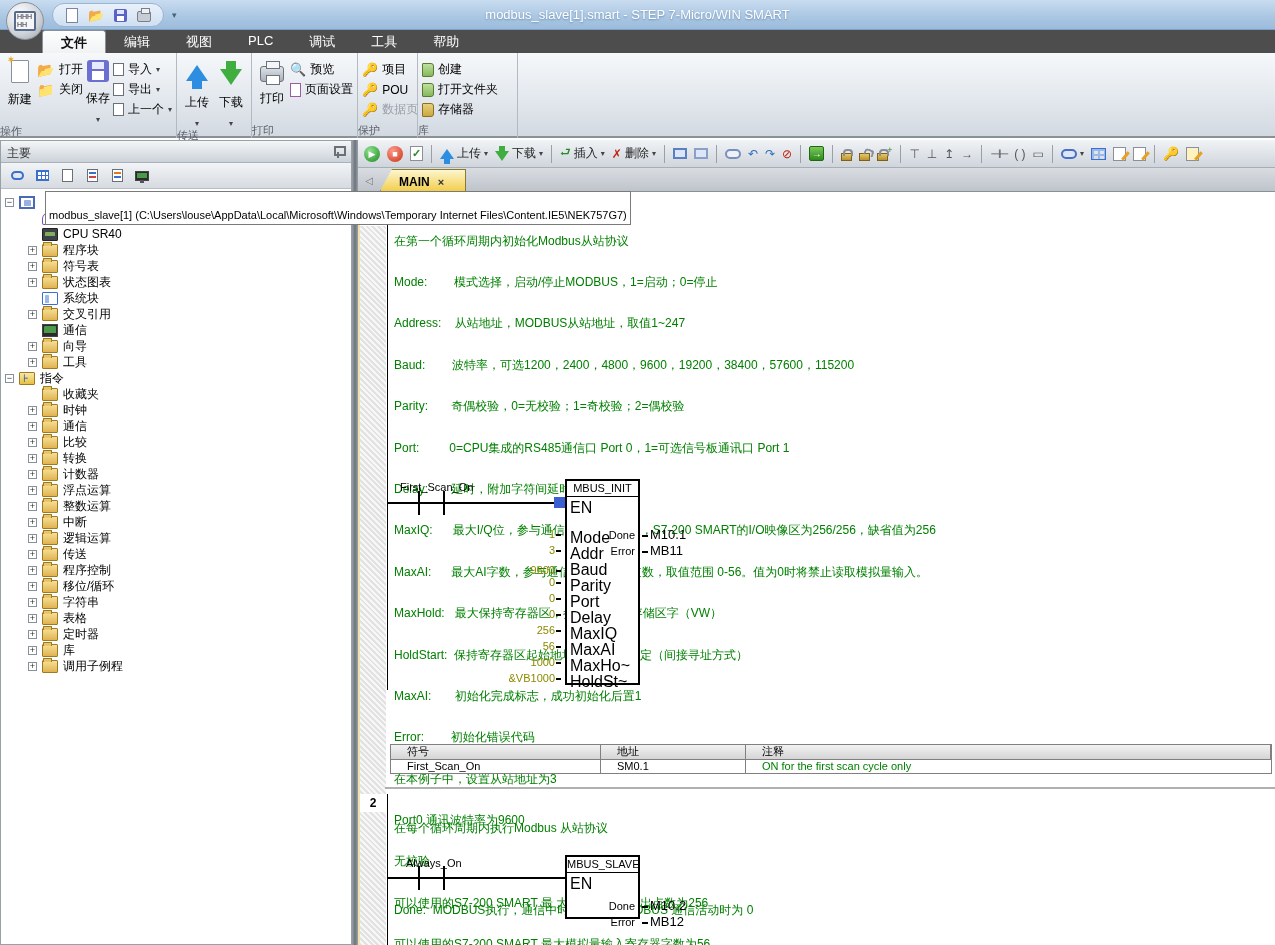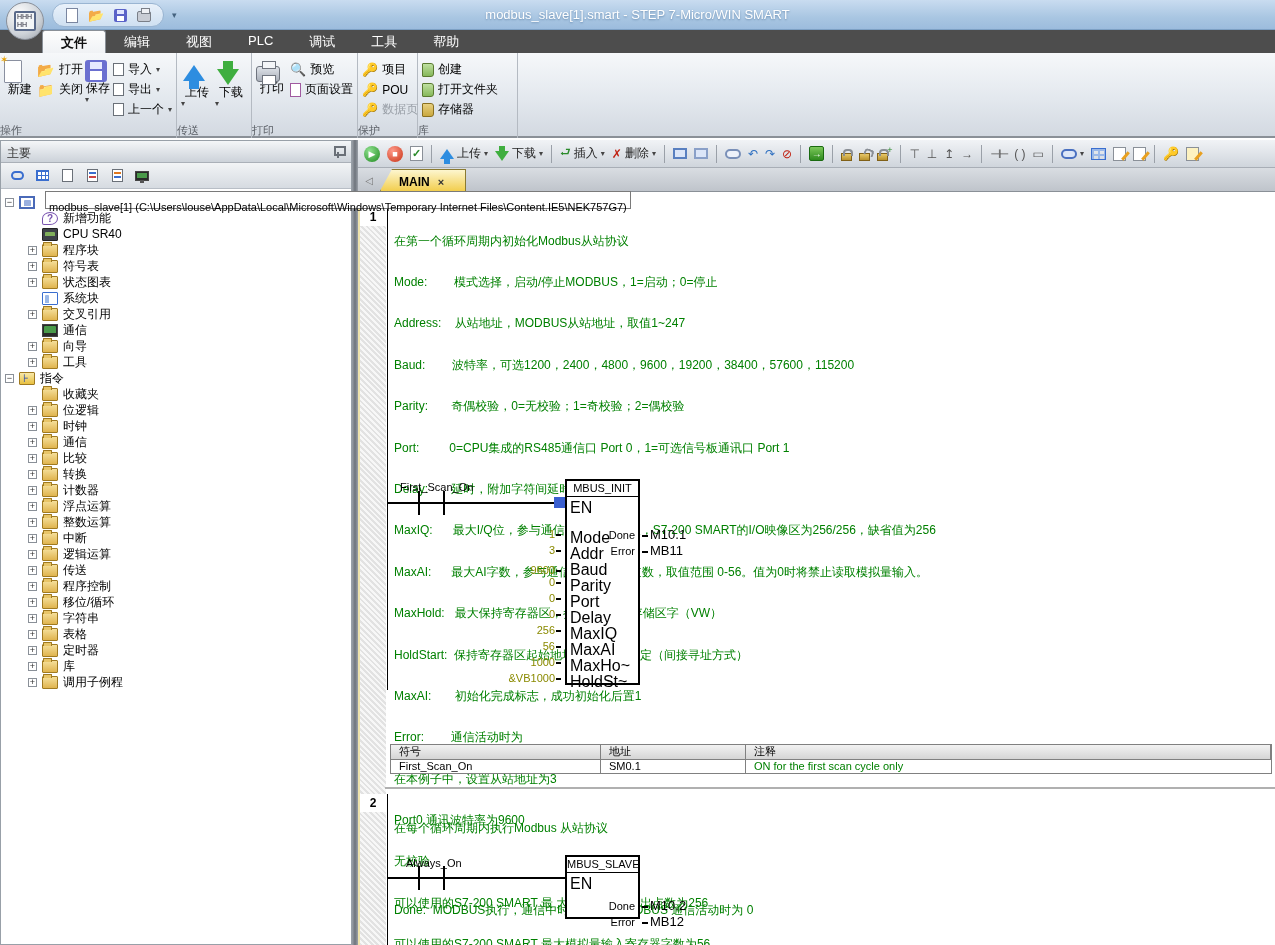--- a/index.html
+++ b/index.html
@@ -32,22 +32,22 @@
   .mtab{color:#fff;font-size:13px;padding:3px 18px 0 18px;height:23px;cursor:default}
   .mtab.active{background:linear-gradient(#fdfdfd,#f0f2f5);color:#111;border-radius:3px 3px 0 0;
     border:1px solid #8a9097;border-bottom:none;font-weight:bold}
 
   
   .ribbon{position:absolute;left:0;top:53px;width:1275px;height:85px;
     background:linear-gradient(#f6f8fa,#e3e8ee 55%,#d3d9e1);border-bottom:2px solid #8a9097}
   .rgroup{position:absolute;top:0;height:85px;border-right:1px solid #b4bac2;display:flex;flex-direction:column}
   .rgroup-body{flex:1;display:flex;align-items:flex-start;padding:4px 4px 0 4px;gap:2px}
   .rgroup-label{height:15px;text-align:left;font-size:11px;color:#5a5f66}
-  .bigbtn{display:flex;flex-direction:column;justify-content:flex-start;
-    width:44px;padding-top:3px;font-size:12px;gap:0}
+  .bigbtn{display:flex;flex-direction:column;align-items:center;justify-content:flex-start;
+    width:44px;padding-top:3px;font-size:12px;gap:10px}
   .bigbtn .cap{line-height:13px;text-align:center}
   .smallcol{display:flex;flex-direction:column;justify-content:flex-start;gap:3px;padding-top:4px}
   .smallbtn{display:flex;align-items:center;gap:4px;font-size:12px;height:17px;white-space:nowrap}
   .smallbtn.disabled{color:#9aa0a8}
   .caret{font-size:8px;color:#444}
   .bicon{width:26px;height:26px;display:flex;align-items:center;justify-content:center}
   .arrow-up{width:0;height:0;border-left:11px solid transparent;border-right:11px solid transparent;border-bottom:16px solid #2d8de0;position:relative}
   .arrow-up::after{content:"";position:absolute;left:-5px;top:16px;width:10px;height:8px;background:#2d8de0}
   .arrow-dn{width:0;height:0;border-left:11px solid transparent;border-right:11px solid transparent;border-top:16px solid #3fae3f;position:relative;margin-top:8px}
   .arrow-dn::before{content:"";position:absolute;left:-5px;top:-24px;width:10px;height:8px;background:#3fae3f}
@@ -177,29 +177,29 @@
   .lad-in{position:absolute;left:90px;width:113px;text-align:right;font-size:11px;color:#8a8a00;white-space:nowrap}
   .lad-in::after{content:"";display:inline-block;width:5px;height:2px;background:#000;vertical-align:middle;margin-left:1px}
   .lad-out{position:absolute;left:284px;font-size:13px;white-space:nowrap}
   .lad-out::before{content:"";display:inline-block;width:6px;height:2px;background:#000;vertical-align:middle;margin-right:2px}
   .netsep{position:absolute;left:27px;right:0;height:2px;background:#b0b0b0}
 
   
   .symtab{position:absolute;left:32px;top:552px;width:882px;font-size:11px;border:1px solid #808080;background:#fff}
   .st-row{display:flex;height:14px;line-height:13px}
   .st-row.head{background:linear-gradient(#f2f2f2,#d5d5d5);font-weight:normal}
-  .st-c{padding:0 8px;border-right:1px solid #808080;overflow:hidden;white-space:nowrap}
+  .st-c{padding:0 16px;border-right:1px solid #808080;overflow:hidden;white-space:nowrap}
   .st-row.head .st-c{border-right:1px solid #808080}
   .st-c.c0{width:210px}.st-c.c1{width:145px}.st-c.c2{flex:1;border-right:none}
   .st-row.body .st-c.c2{color:#008000}
   .st-row.body{border-top:1px solid #808080}
 
   
   .tooltip{position:absolute;left:45px;top:191px;height:17px;background:#fff;border:1px solid #7a7a7a;
-    font-size:11px;line-height:14px;padding:8px 3px;white-space:nowrap;z-index:40;color:#000}
+    font-size:11px;line-height:14px;padding:16px 3px;white-space:nowrap;z-index:40;color:#000}
 </style>
 </head>
 <body>
 
 <div class="titlebar">
   <div class="appbtn">
       <div class="appbtn-inner">HHH<br>HH</div>
     </div>
   <div class="qat">
     <span class="qbtn">
@@ -440,25 +440,20 @@
           <span class="tlabel">指令</span>
         </div>
       <div class="tree-row lvl1">
           <span class="exp" data-exp=""></span>
           <span class="ticon" data-icon="folder"></span>
           <span class="tlabel">收藏夹</span>
         </div>
       <div class="tree-row lvl1">
           <span class="exp" data-exp="+"></span>
           <span class="ticon" data-icon="folder"></span>
-          <span class="tlabel">位逻辑</span>
-        </div>
-      <div class="tree-row lvl1">
-          <span class="exp" data-exp="+"></span>
-          <span class="ticon" data-icon="folder"></span>
           <span class="tlabel">时钟</span>
         </div>
       <div class="tree-row lvl1">
           <span class="exp" data-exp="+"></span>
           <span class="ticon" data-icon="folder"></span>
           <span class="tlabel">通信</span>
         </div>
       <div class="tree-row lvl1">
           <span class="exp" data-exp="+"></span>
           <span class="ticon" data-icon="folder"></span>
@@ -672,21 +667,21 @@
         <div>Address:    从站地址，MODBUS从站地址，取值1~247</div>
         <div>Baud:        波特率，可选1200，2400，4800，9600，19200，38400，57600，115200</div>
         <div>Parity:       奇偶校验，0=无校验；1=奇校验；2=偶校验</div>
         <div>Port:         0=CPU集成的RS485通信口 Port 0，1=可选信号板通讯口 Port 1</div>
         <div>Delay:       延时，附加字符间延时，缺省值为0</div>
         <div>MaxIQ:      最大I/Q位，参与通信的最大I/O点数，S7-200 SMART的I/O映像区为256/256，缺省值为256</div>
         <div>MaxAI:      最大AI字数，参与通信的最大AI通道数，取值范围 0-56。值为0时将禁止读取模拟量输入。</div>
         <div>MaxHold:   最大保持寄存器区，参与通信的V存储区字（VW）</div>
         <div>HoldStart:  保持寄存器区起始地址，以&amp;VBx指定（间接寻址方式）</div>
         <div>MaxAI:       初始化完成标志，成功初始化后置1</div>
-        <div>Error:        通信活动时为</div>
+        <div>Error:        初始化错误代码</div>
         <div>在本例子中，设置从站地址为3</div>
         <div>Port0 通讯波特率为9600</div>
         <div>无校验</div>
         <div>可以使用的S7-200 SMART 最 大数字量输入输出点数为256</div>
         <div>可以使用的S7-200 SMART 最大模拟量输入寄存器字数为56</div>
         
         
       </div>
 
       <div class="clabel" style="left:42px;top:289px">First_Scan_On</div>

